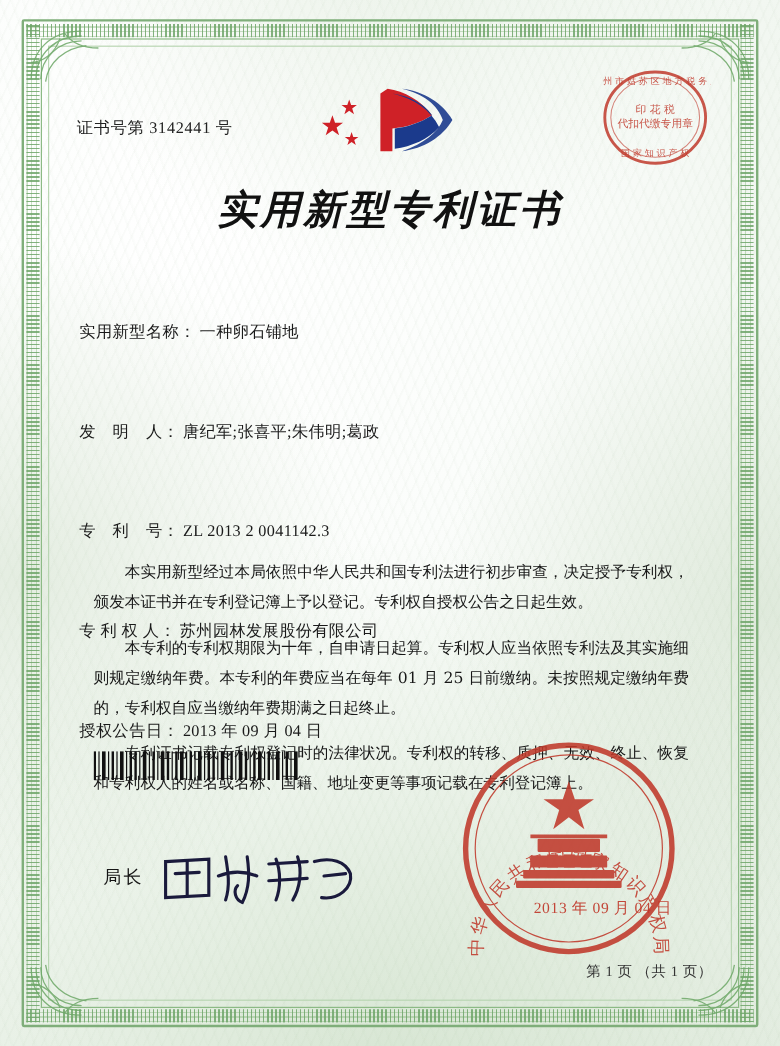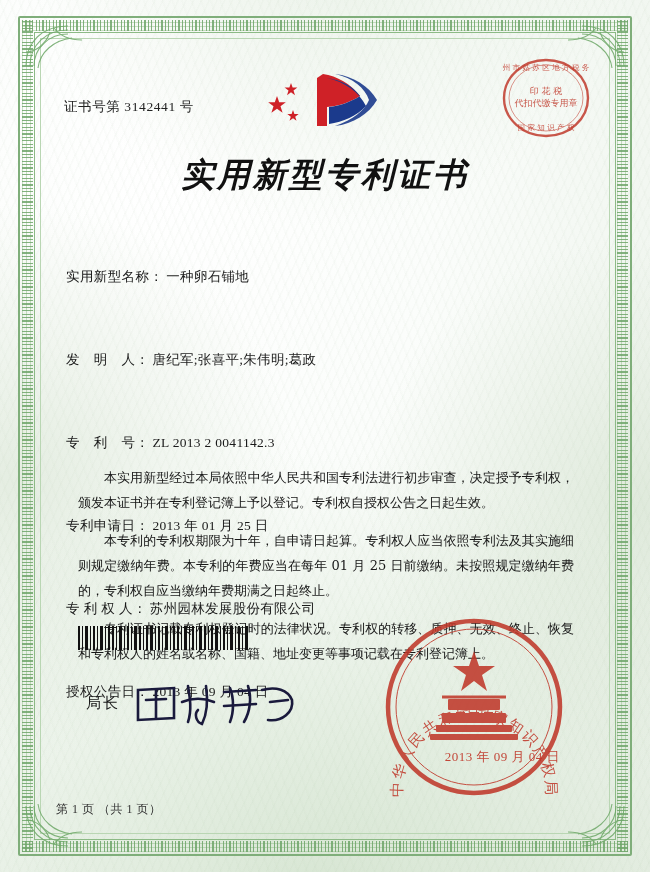--- a/index.html
+++ b/index.html
@@ -192,21 +192,21 @@
     left: 22px;
     top: 578px;
     width: 172px;
     height: 24px;
   }
 
   
   .director-row {
     position: absolute;
     left: 30px;
-    top: 630px;
+    top: 658px;
     display: flex;
     align-items: center;
     text-align: center;
   }
   .director-label {
     font-size: 15px;
     color: #151515;
     letter-spacing: 2px;
     margin-right: 10px;
   }
@@ -231,21 +231,21 @@
     color: #c0392b;
     letter-spacing: 0.5px;
     font-family: "Liberation Serif", serif;
     opacity: 0.92;
   }
 
   .page-foot {
     position: absolute;
     left: 0; right: 0;
     bottom: 6px;
-    text-align: left;
+    text-align: right;
     font-size: 12px;
     color: #333;
     letter-spacing: 0.5px;
   }
 </style>
 </head>
 <body>
 
 <div class="page">
 
@@ -334,24 +334,20 @@
         <span class="field-label">实用新型名称：</span>
         <span class="field-value">一种卵石铺地</span>
       </div>
       <div class="field-row">
         <span class="field-label">发　明　人：</span>
         <span class="field-value">唐纪军;张喜平;朱伟明;葛政</span>
       </div>
       <div class="field-row">
         <span class="field-label">专　利　号：</span>
         <span class="field-value">ZL 2013 2 0041142.3</span>
-      </div>
-      <div class="field-row">
-        <span class="field-label">专利申请日：</span>
-        <span class="field-value">2013 年 01 月 25 日</span>
       </div>
       <div class="field-row">
         <span class="field-label">专 利 权 人：</span>
         <span class="field-value">苏州园林发展股份有限公司</span>
       </div>
       <div class="field-row">
         <span class="field-label">授权公告日：</span>
         <span class="field-value">2013 年 09 月 04 日</span>
       </div>
     </div>

